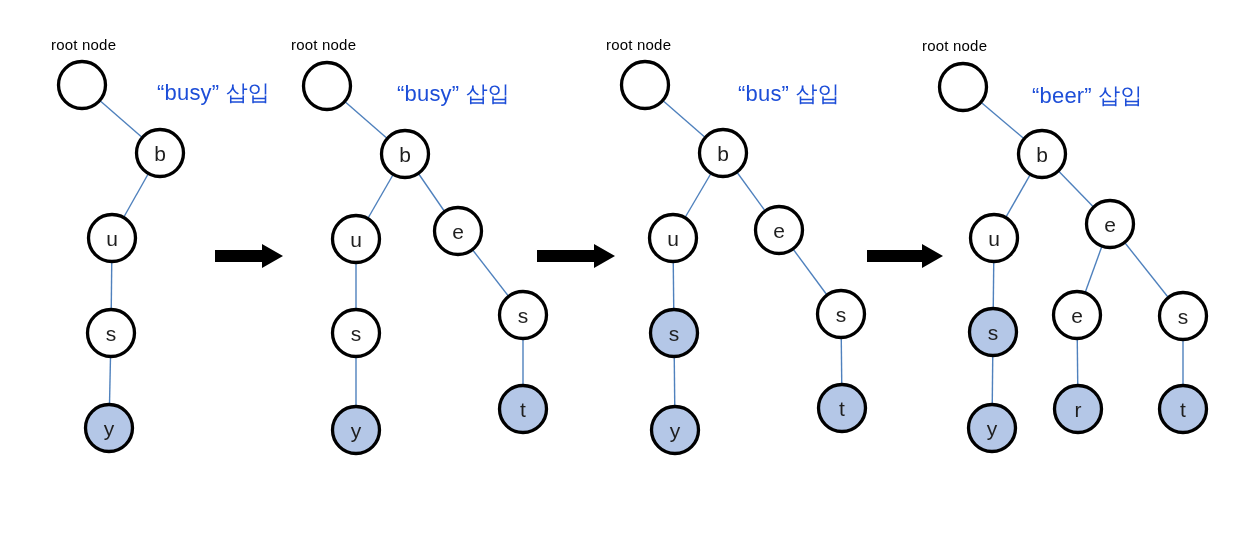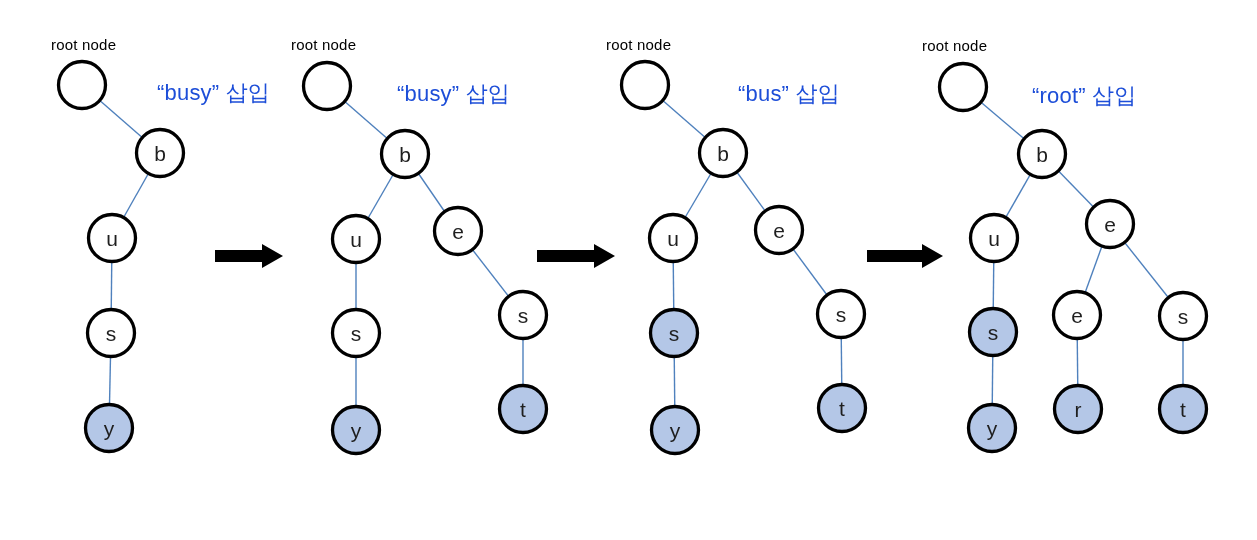--- a/index.html
+++ b/index.html
@@ -200,15 +200,15 @@
       <polygon points="867,250 922,250 922,244 943,256 922,268 922,262 867,262" fill="#000000"></polygon>
     </svg>
   <div id="labels">
       <div class="panel-label" style="left: 51px; top: 36px;">root node</div>
       <div class="panel-caption" style="left: 157px; top: 78px;">“busy” 삽입</div>
       <div class="panel-label" style="left: 291px; top: 36px;">root node</div>
       <div class="panel-caption" style="left: 397px; top: 79px;">“busy” 삽입</div>
       <div class="panel-label" style="left: 606px; top: 36px;">root node</div>
       <div class="panel-caption" style="left: 738px; top: 79px;">“bus” 삽입</div>
       <div class="panel-label" style="left: 922px; top: 37px;">root node</div>
-      <div class="panel-caption" style="left: 1032px; top: 81px;">“root” 삽입</div>
+      <div class="panel-caption" style="left: 1032px; top: 81px;">“beer” 삽입</div>
     </div>
 </div>
 
 </body></html>

